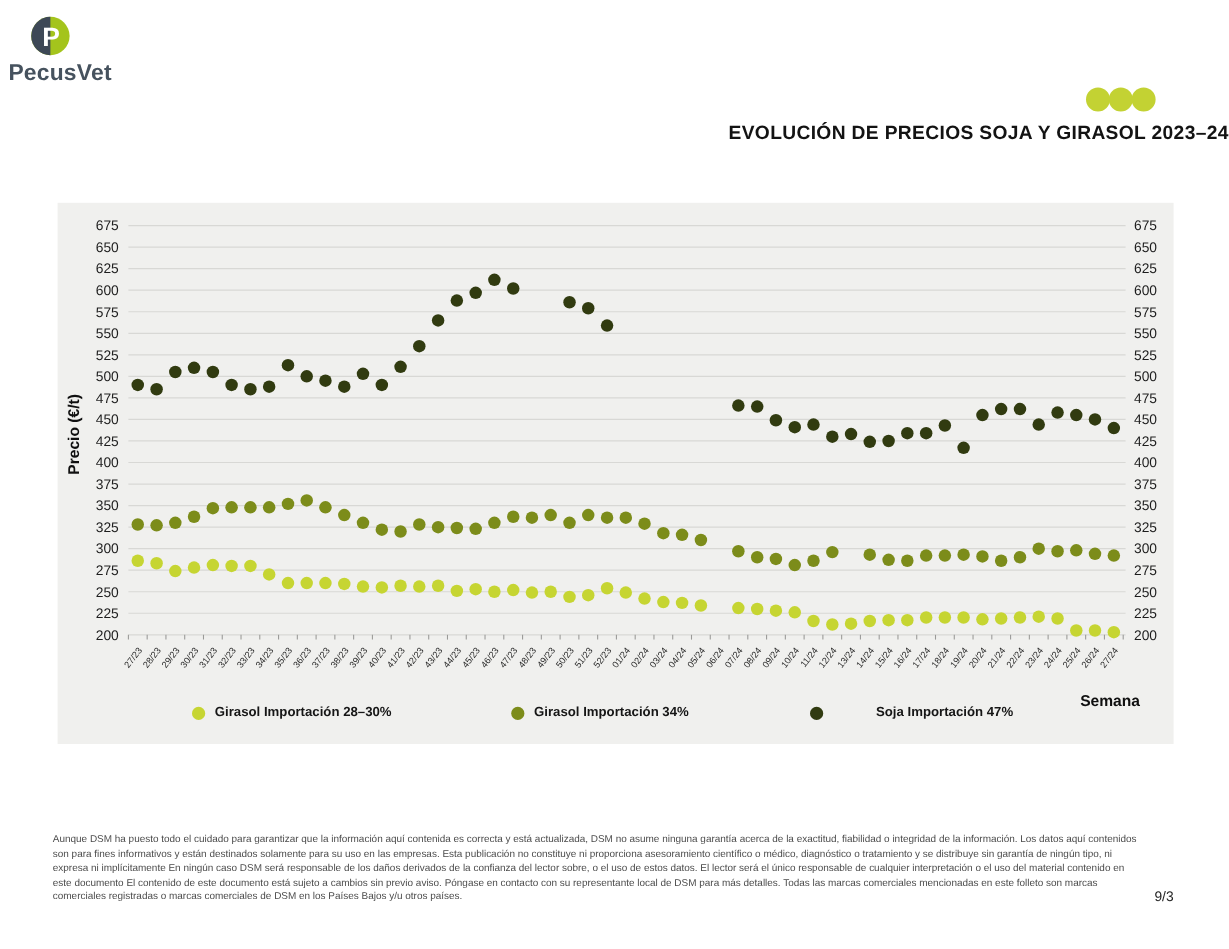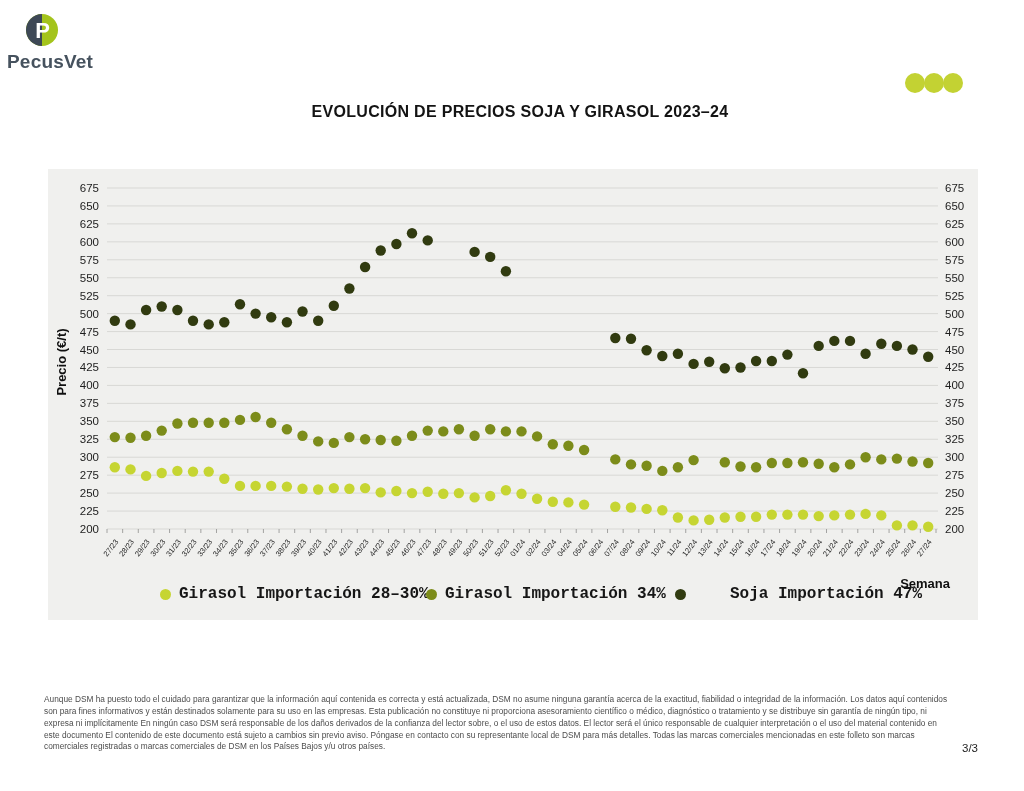--- a/index.html
+++ b/index.html
@@ -5,34 +5,34 @@
   html,body{margin:0;padding:0;background:#ffffff;}
   body{width:1024px;height:791px;position:relative;overflow:hidden;
        font-family:"Liberation Sans",sans-serif;}
   .page{position:absolute;left:0;top:0;width:1024px;height:791px;background:#fff;}
 
   .logo-mark{position:absolute;left:25px;top:12px;}
   .logo-text{position:absolute;left:7px;top:51px;font-size:19px;font-weight:bold;
              color:#46525e;letter-spacing:.2px;}
   .brand-dots{position:absolute;left:903px;top:71px;}
 
-  .title{position:absolute;left:16px;right:0;top:92px;text-align:center;
+  .title{position:absolute;left:16px;right:0;top:92px;text-align:right;
          font-size:16px;font-weight:bold;color:#131313;letter-spacing:.3px;}
 
   .chart-panel{position:absolute;left:48px;top:169px;width:930px;height:451px;
                background:#f0f0ee;}
   #chart-svg{position:absolute;left:0;top:0;}
   #chart-svg text.ylab{font-family:"Liberation Sans",sans-serif;font-size:11.5px;fill:#1d1d1d;}
   #chart-svg text.xlab{font-family:"Liberation Sans",sans-serif;font-size:7.6px;fill:#2a2a2a;}
   #chart-svg text.axis-title{font-family:"Liberation Sans",sans-serif;font-size:13px;
                              font-weight:bold;fill:#101010;}
   .legend{position:absolute;left:0;top:0;width:100%;height:100%;pointer-events:none;}
   .legend-item{position:absolute;top:418px;height:14px;display:flex;align-items:center;}
   .legend-dot{width:11px;height:11px;border-radius:50%;margin-right:8px;flex:0 0 auto;}
-  .legend-label{font-size:16px;font-weight:bold;color:#161616;white-space:nowrap;font-family:Liberation Mono, monospace;}
+  .legend-label{font-size:11px;font-weight:bold;color:#161616;white-space:nowrap;}
 
   .footer-text{position:absolute;left:44px;top:686px;width:906px;
                font-size:8.3px;line-height:1.42;color:#4c4c4c;}
   .page-number{position:absolute;right:46px;top:742px;font-size:11.5px;color:#222;}
 </style>
 </head>
 <body>
 
 <div class="page">
 
@@ -381,15 +381,15 @@
           <span class="legend-label">Girasol Importación 34%</span>
         </div>
         <div class="legend-item" style="left: 627px; gap: 36px;">
           <span class="legend-dot" style="background-color: rgb(49, 59, 16);"></span>
           <span class="legend-label">Soja Importación 47%</span>
         </div>
       </div>
   </div>
 
   <p class="footer-text">Aunque DSM ha puesto todo el cuidado para garantizar que la información aquí contenida es correcta y está actualizada, DSM no asume ninguna garantía acerca de la exactitud, fiabilidad o integridad de la información. Los datos aquí contenidos son para fines informativos y están destinados solamente para su uso en las empresas. Esta publicación no constituye ni proporciona asesoramiento científico o médico, diagnóstico o tratamiento y se distribuye sin garantía de ningún tipo, ni expresa ni implícitamente En ningún caso DSM será responsable de los daños derivados de la confianza del lector sobre, o el uso de estos datos. El lector será el único responsable de cualquier interpretación o el uso del material contenido en este documento El contenido de este documento está sujeto a cambios sin previo aviso. Póngase en contacto con su representante local de DSM para más detalles. Todas las marcas comerciales mencionadas en este folleto son marcas comerciales registradas o marcas comerciales de DSM en los Países Bajos y/u otros países.</p>
-  <div class="page-number">3/3</div>
+  <div class="page-number">9/3</div>
 
 </div>
 
 </body></html>

